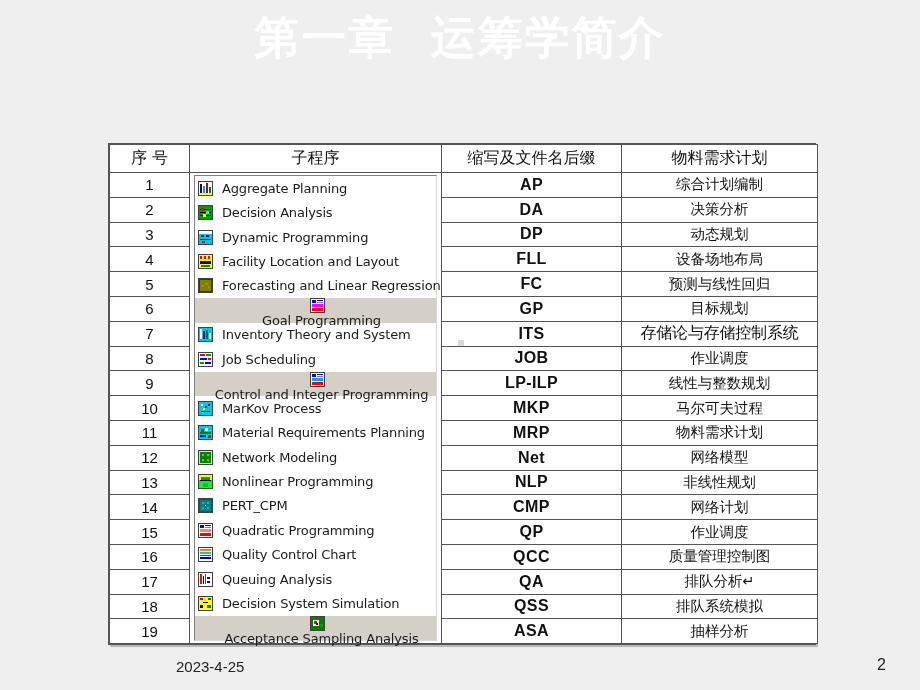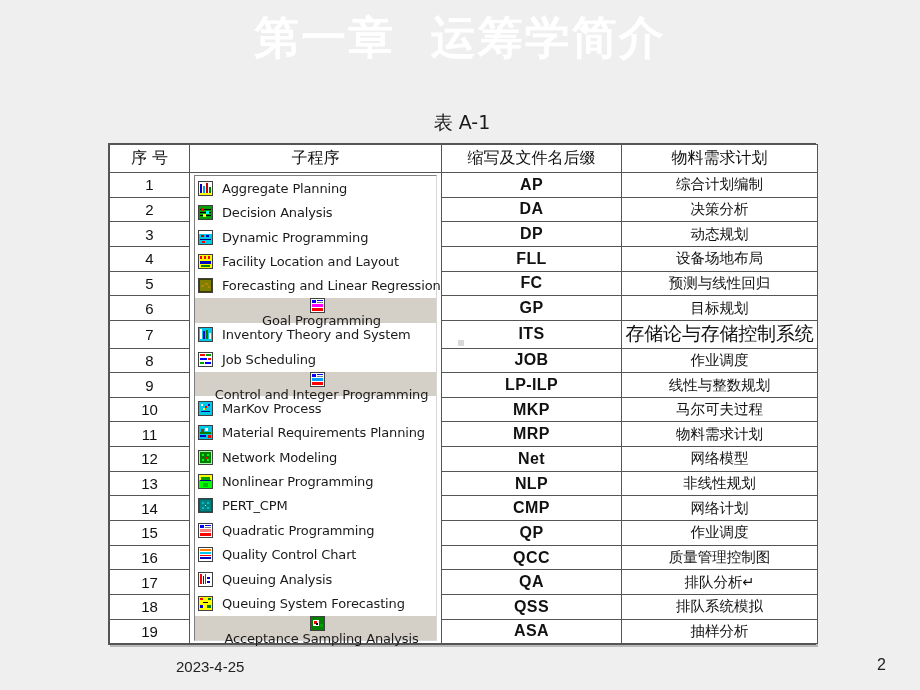--- a/index.html
+++ b/index.html
@@ -95,21 +95,21 @@
   }
   td.cell-name {
     text-align: center;
     font-size: 14.5px;
     color: #111;
     height: 24px;
     vertical-align: middle;
     font-family: "DejaVu Sans", "Liberation Sans", sans-serif;
     white-space: nowrap;
   }
-  td.cell-name.wide { font-size: 19px; letter-spacing: -0.2px; }
+  td.cell-name.wide { font-size: 16px; letter-spacing: -0.2px; }
 
   
   td.sub-holder {
     padding: 0;
     vertical-align: top;
     background: #ffffff;
   }
   .listpanel {
     margin: 2px 4px 2px 4px;
     border: 1px solid #808080;
@@ -170,21 +170,20 @@
 </style>
 </head>
 <body>
 
 <div class="slide">
 
   <div class="title-bar">
     <span class="title-text">第一章  运筹学简介</span>
   </div>
 
-  <div class="caption">表 A-1</div>
 
   <div class="table-wrap">
     <table class="main">
       <colgroup>
         <col class="col-no">
           <col class="col-sub">
           <col class="col-abbr">
           <col class="col-name">
       </colgroup>
       <thead>
@@ -371,21 +370,21 @@
                   <span class="lbl">Queuing Analysis</span>
                 </div>
                 <div class="listrow">
                   <span class="ico" style="background: rgb(255, 255, 0);">
                     <i style="background: rgb(255, 0, 0); left: 1px; top: 1px; width: 3px; height: 2px;"></i>
                     <i style="background: rgb(0, 128, 0); left: 9px; top: 1px; width: 3px; height: 2px;"></i>
                     <i style="background: rgb(0, 0, 0); left: 4px; top: 5px; width: 5px; height: 1px;"></i>
                     <i style="background: rgb(0, 0, 192); left: 1px; top: 8px; width: 3px; height: 3px;"></i>
                     <i style="background: rgb(0, 128, 0); left: 8px; top: 8px; width: 4px; height: 3px;"></i>
                   </span>
-                  <span class="lbl">Queuing System Forecasting</span>
+                  <span class="lbl">Decision System Simulation</span>
                 </div>
                 <div class="listrow sel">
                   <span class="ico" style="background: rgb(0, 96, 0);">
                     <i style="background: rgb(0, 128, 0); left: 0px; top: 0px; width: 13px; height: 13px;"></i>
                     <i style="background: rgb(255, 255, 255); left: 2px; top: 3px; width: 6px; height: 6px;"></i>
                     <i style="background: rgb(255, 0, 0); left: 3px; top: 4px; width: 3px; height: 3px;"></i>
                     <i style="background: rgb(0, 0, 0); left: 5px; top: 6px; width: 2px; height: 2px;"></i>
                     <i style="background: rgb(0, 160, 0); left: 9px; top: 7px; width: 3px; height: 3px;"></i>
                   </span>
                   <span class="lbl">Acceptance Sampling Analysis</span>

